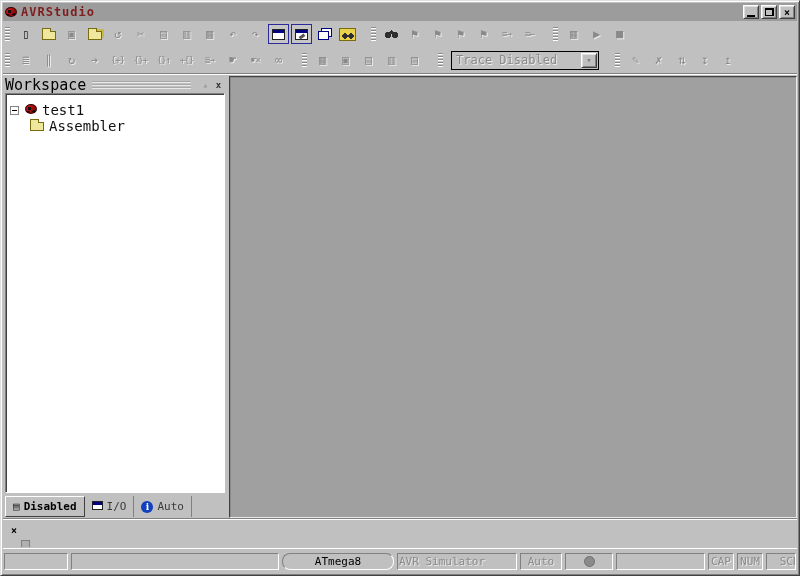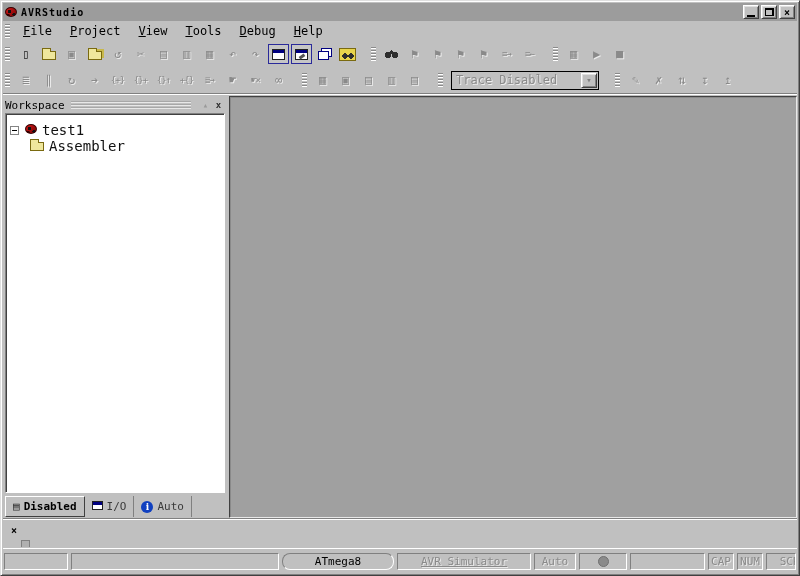--- a/index.html
+++ b/index.html
@@ -6,21 +6,21 @@
   html,body { width:800px; height:576px; overflow:hidden; }
   body { font-family:"DejaVu Sans Mono", monospace; font-size:12px; background:#c0c0c0; }
 
   .window { position:relative; width:800px; height:576px; background:#c0c0c0;
     border:1px solid; border-color:#dfdfdf #404040 #404040 #dfdfdf;
     box-shadow: inset 1px 1px 0 #fff, inset -1px -1px 0 #808080;
     display:flex; flex-direction:column; padding:2px; }
 
   
   .titlebar { height:18px; background:#9c9c9c; display:flex; align-items:center; padding:0 2px; flex:0 0 auto; }
-  .titlebar .title { color:#000000; font-weight:bold; font-size:10px; margin-left:4px; letter-spacing:1px; }
+  .titlebar .title { color:#7f1d1d; font-weight:bold; font-size:12px; margin-left:4px; letter-spacing:1px; }
   .winbtns { margin-left:auto; display:flex; gap:2px; }
   .winbtn { width:16px; height:14px; background:#c0c0c0; border:1px solid; border-color:#fff #404040 #404040 #fff;
     box-shadow: inset 1px 1px 0 #dfdfdf, inset -1px -1px 0 #808080;
     display:flex; align-items:center; justify-content:center; font-size:10px; font-weight:bold; color:#000; }
   .glyph-min { width:8px; height:2px; background:#000; margin-top:7px; }
   .glyph-restore { position:relative; width:9px; height:8px; }
   .glyph-restore::before { content:""; position:absolute; right:0; top:0; width:6px; height:5px; border:1px solid #000; border-top-width:2px; background:#c0c0c0; }
   .glyph-restore::after { content:""; position:absolute; left:0; bottom:0; width:6px; height:5px; border:1px solid #000; border-top-width:2px; background:#c0c0c0; }
 
   .k-bug { display:inline-block; width:12px; height:10px; border-radius:50%;
@@ -64,21 +64,21 @@
   .combo { width:148px; height:19px; border:1px solid #000; background:#c0c0c0; display:flex; align-items:center; margin:0 4px;gap:24px; }
   .combo-text { flex:1; color:#8a8a8a; padding-left:4px; font-size:12px; white-space:nowrap; overflow:hidden; text-shadow:1px 1px 0 #eee; }
   .combo-arrow { width:16px; height:15px; margin-right:1px; background:#c0c0c0; border:1px solid; border-color:#fff #404040 #404040 #fff;
     box-shadow:inset 1px 1px 0 #dfdfdf, inset -1px -1px 0 #808080;
     display:flex; align-items:center; justify-content:center; font-size:9px; color:#808080; }
 
   
   .main { flex:1 1 auto; display:flex; min-height:0; border-top:1px solid #808080; box-shadow:0 1px 0 #fff inset; padding-top:2px; }
   .workspace { width:224px; flex:0 0 auto; display:flex; flex-direction:column; padding:1px 2px 1px 2px; }
   .ws-header { height:16px; display:flex; align-items:center; flex:0 0 auto; }
-  .ws-title { font-size:11px; color:#000; margin-right:6px; }
+  .ws-title { font-size:15px; color:#000; margin-right:6px; }
   .ws-grip { flex:1; height:8px; background: repeating-linear-gradient(180deg,#a8a8a8 0 1px,#e8e8e8 1px 2px,transparent 2px 3px); margin-right:8px; }
   .ws-btn { width:13px; height:12px; display:flex; align-items:center; justify-content:center; font-size:9px; color:#303030; font-weight:bold; }
   .ws-pin { color:#9a9a9a; }
   .tree { flex:1 1 auto; background:#fff; border:1px solid; border-color:#808080 #fff #fff #808080;
     box-shadow: inset 1px 1px 0 #404040; padding:8px 4px; overflow:hidden; }
   .tree-row { display:flex; align-items:center; height:16px; white-space:nowrap; }
   .tree-row.child { padding-left:18px; }
   .expander { width:9px; height:9px; border:1px solid #848484; background:#fff; position:relative; margin-right:4px; flex:0 0 auto; }
   .expander::before { content:""; position:absolute; left:1px; top:3px; width:5px; height:1px; background:#000; }
   .tree-icon { margin:0 5px 0 2px; flex:0 0 auto; }
@@ -123,24 +123,20 @@
         </span>
       <span class="winbtn">
           <span class="glyph-restore"></span>
         </span>
       <span class="winbtn">
           <span>×</span>
         </span>
     </span>
   </div>
 
-  <div class="menubar">
-    <span class="grip"></span>
-    <span id="menu-items"><span class="menu-item"><u>F</u>ile</span><span class="menu-item"><u>P</u>roject</span><span class="menu-item"><u>V</u>iew</span><span class="menu-item"><u>T</u>ools</span><span class="menu-item"><u>D</u>ebug</span><span class="menu-item"><u>H</u>elp</span></span>
-  </div>
 
   <div class="toolbar" id="toolbar1">
       <span class="tb-group">
         <span class="grip"></span>
         <span class="tbtn enabled">
           <span class="tglyph">▯</span>
         </span>
         <span class="tbtn enabled">
           <span class="k-folder"></span>
         </span>
@@ -346,21 +342,21 @@
 
   <div class="output">
     <span class="out-close">×</span>
     <span class="out-nub"></span>
   </div>
 
   <div class="statusbar">
     <span class="sb-panel" style="width:64px;"></span>
     <span class="sb-panel" style="width:208px;"></span>
     <span class="sb-panel sb-dark" style="width:112px;">ATmega8</span>
-    <span class="sb-panel sb-dim" style="width:134px; justify-content:flex-start; padding-left:23px;text-decoration:underline;">AVR Simulator</span>
+    <span class="sb-panel sb-dim" style="width:120px; justify-content:flex-start; padding-left:1px;">AVR Simulator</span>
     <span class="sb-panel sb-dim" style="width:42px;">Auto</span>
     <span class="sb-panel" style="width:48px;">
         <span class="sb-led"></span>
       </span>
     <span class="sb-panel" style="flex:1;"></span>
     <span class="sb-panel sb-dim" style="width:26px;">CAP</span>
     <span class="sb-panel sb-dim" style="width:26px;">NUM</span>
     <span class="sb-panel sb-dim" style="width:30px;padding-left:24px;">SCRL</span>
   </div>
 

